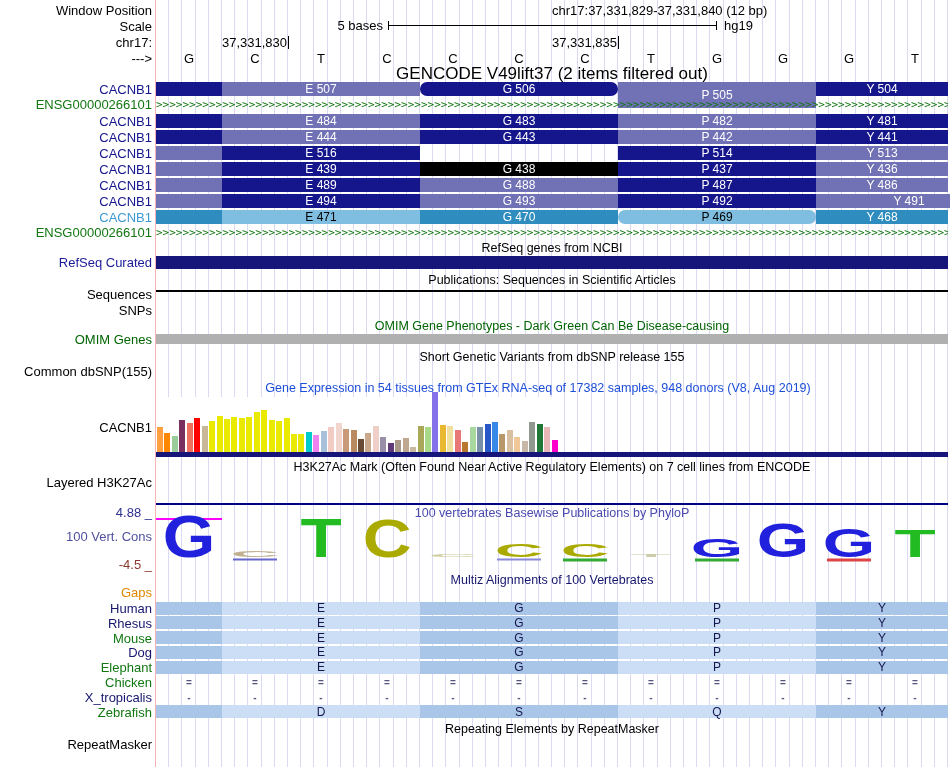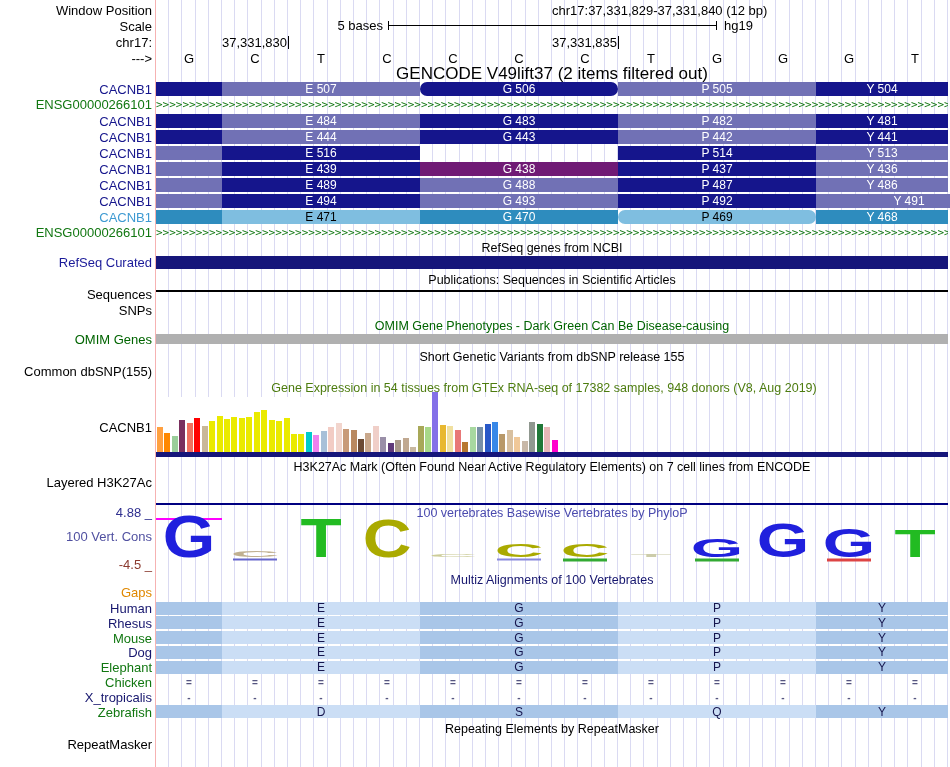--- a/index.html
+++ b/index.html
@@ -42,23 +42,23 @@
       <span style="position: absolute; right: 798px; top: 482px; transform: translateY(-50%); white-space: nowrap; color: rgb(0, 0, 0); text-align: right;">Layered H3K27Ac</span>
       <span style="position: absolute; right: 798px; top: 512px; transform: translateY(-50%); white-space: nowrap; color: rgb(47, 47, 143); text-align: right;">4.88 _</span>
       <span style="position: absolute; right: 798px; top: 536px; transform: translateY(-50%); white-space: nowrap; color: rgb(80, 80, 160); text-align: right;">100 Vert. Cons</span>
       <span style="position: absolute; right: 798px; top: 564px; transform: translateY(-50%); white-space: nowrap; color: rgb(139, 58, 47); text-align: right;">-4.5 _</span>
       <span style="position: absolute; right: 798px; top: 744px; transform: translateY(-50%); white-space: nowrap; color: rgb(0, 0, 0); text-align: right;">RepeatMasker</span>
       <div style="position: absolute; left: 156px; top: 74px; width: 792px; text-align: center; transform: translateY(-50%); white-space: nowrap; font-size: 17px; color: rgb(0, 0, 0);">GENCODE V49lift37 (2 items filtered out)</div>
       <div style="position: absolute; left: 156px; top: 248px; width: 792px; text-align: center; transform: translateY(-50%); white-space: nowrap; font-size: 12.5px; color: rgb(0, 0, 0);">RefSeq genes from NCBI</div>
       <div style="position: absolute; left: 156px; top: 280px; width: 792px; text-align: center; transform: translateY(-50%); white-space: nowrap; font-size: 12.5px; color: rgb(0, 0, 0);">Publications: Sequences in Scientific Articles</div>
       <div style="position: absolute; left: 156px; top: 326px; width: 792px; text-align: center; transform: translateY(-50%); white-space: nowrap; font-size: 12.5px; color: rgb(0, 100, 0);">OMIM Gene Phenotypes - Dark Green Can Be Disease-causing</div>
       <div style="position: absolute; left: 156px; top: 357px; width: 792px; text-align: center; transform: translateY(-50%); white-space: nowrap; font-size: 12.5px; color: rgb(0, 0, 0);">Short Genetic Variants from dbSNP release 155</div>
-      <div style="position: absolute; left: 148px; top: 388px; width: 792px; text-align: center; transform: translateY(-50%); white-space: nowrap; font-size: 12.5px; color: #4d7c0f;">Gene Expression in 54 tissues from GTEx RNA-seq of 17382 samples, 948 donors (V8, Aug 2019)</div>
+      <div style="position: absolute; left: 142px; top: 388px; width: 792px; text-align: center; transform: translateY(-50%); white-space: nowrap; font-size: 12.5px; color: #1d4ed8;">Gene Expression in 54 tissues from GTEx RNA-seq of 17382 samples, 948 donors (V8, Aug 2019)</div>
       <div style="position: absolute; left: 156px; top: 467px; width: 792px; text-align: center; transform: translateY(-50%); white-space: nowrap; font-size: 12.5px; color: rgb(0, 0, 0);">H3K27Ac Mark (Often Found Near Active Regulatory Elements) on 7 cell lines from ENCODE</div>
-      <div style="position: absolute; left: 156px; top: 513px; width: 792px; text-align: center; transform: translateY(-50%); white-space: nowrap; font-size: 12.5px; color: rgb(74, 74, 174);">100 vertebrates Basewise Vertebrates by PhyloP</div>
+      <div style="position: absolute; left: 156px; top: 513px; width: 792px; text-align: center; transform: translateY(-50%); white-space: nowrap; font-size: 12.5px; color: rgb(74, 74, 174);">100 vertebrates Basewise Publications by PhyloP</div>
       <div style="position: absolute; left: 156px; top: 580px; width: 792px; text-align: center; transform: translateY(-50%); white-space: nowrap; font-size: 12.5px; color: rgb(22, 22, 110);">Multiz Alignments of 100 Vertebrates</div>
       <div style="position: absolute; left: 156px; top: 729px; width: 792px; text-align: center; transform: translateY(-50%); white-space: nowrap; font-size: 12.5px; color: rgb(0, 0, 0);">Repeating Elements by RepeatMasker</div>
       <div style="position: absolute; left: 288px; top: 36px; width: 1px; height: 13px; background: rgb(0, 0, 0);"></div>
       <span style="position: absolute; right: 663px; top: 42px; transform: translateY(-50%); white-space: nowrap;">37,331,830</span>
       <div style="position: absolute; left: 618px; top: 36px; width: 1px; height: 13px; background: rgb(0, 0, 0);"></div>
       <span style="position: absolute; right: 333px; top: 42px; transform: translateY(-50%); white-space: nowrap;">37,331,835</span>
       <span style="position: absolute; left: 189px; top: 58px; transform: translate(-50%, -50%); font-size: 13px;">G</span>
       <span style="position: absolute; left: 255px; top: 58px; transform: translate(-50%, -50%); font-size: 13px;">C</span>
       <span style="position: absolute; left: 321px; top: 58px; transform: translate(-50%, -50%); font-size: 13px;">T</span>
       <span style="position: absolute; left: 387px; top: 58px; transform: translate(-50%, -50%); font-size: 13px;">C</span>
@@ -67,21 +67,21 @@
       <span style="position: absolute; left: 585px; top: 58px; transform: translate(-50%, -50%); font-size: 13px;">C</span>
       <span style="position: absolute; left: 651px; top: 58px; transform: translate(-50%, -50%); font-size: 13px;">T</span>
       <span style="position: absolute; left: 717px; top: 58px; transform: translate(-50%, -50%); font-size: 13px;">G</span>
       <span style="position: absolute; left: 783px; top: 58px; transform: translate(-50%, -50%); font-size: 13px;">G</span>
       <span style="position: absolute; left: 849px; top: 58px; transform: translate(-50%, -50%); font-size: 13px;">G</span>
       <span style="position: absolute; left: 915px; top: 58px; transform: translate(-50%, -50%); font-size: 13px;">T</span>
       <span style="position: absolute; right: 798px; top: 89px; transform: translateY(-50%); white-space: nowrap; color: rgb(21, 21, 140);">CACNB1</span>
       <div style="position: absolute; left: 156px; top: 82px; width: 66px; height: 14px; background: rgb(21, 21, 140); display: flex; align-items: center; justify-content: center; font-size: 12px;"></div>
       <div style="position: absolute; left: 222px; top: 82px; width: 198px; height: 14px; background: rgb(113, 113, 181); display: flex; align-items: center; justify-content: center; font-size: 12px; color: rgb(255, 255, 255);">E 507</div>
       <div style="position: absolute; left: 420px; top: 82px; width: 198px; height: 14px; background: rgb(21, 21, 140); display: flex; align-items: center; justify-content: center; font-size: 12px; color: rgb(255, 255, 255); border-radius: 7px;">G 506</div>
-      <div style="position: absolute; left: 618px; top: 82px; width: 198px; height: 14px; background: rgb(113, 113, 181); display: flex; align-items: center; justify-content: center; font-size: 12px; color: rgb(255, 255, 255);">P 505</div>
+      <div style="position: absolute; left: 618px; top: 82px; width: 198px; height: 26px; background: rgb(113, 113, 181); display: flex; align-items: center; justify-content: center; font-size: 12px; color: rgb(255, 255, 255);">P 505</div>
       <div style="position: absolute; left: 816px; top: 82px; width: 132px; height: 14px; background: rgb(21, 21, 140); display: flex; align-items: center; justify-content: center; font-size: 12px; color: rgb(255, 255, 255);">Y 504</div>
       <span style="position: absolute; right: 798px; top: 104px; transform: translateY(-50%); white-space: nowrap; color: rgb(17, 119, 17);">ENSG00000266101</span>
       <div style="position: absolute; left: 156px; top: 99px; width: 792px; height: 11px; overflow: hidden; white-space: nowrap; font-family: &quot;DejaVu Sans Mono&quot;, &quot;Liberation Mono&quot;, monospace; font-size: 11px; line-height: 11px; color: rgb(17, 119, 17);">&gt;&gt;&gt;&gt;&gt;&gt;&gt;&gt;&gt;&gt;&gt;&gt;&gt;&gt;&gt;&gt;&gt;&gt;&gt;&gt;&gt;&gt;&gt;&gt;&gt;&gt;&gt;&gt;&gt;&gt;&gt;&gt;&gt;&gt;&gt;&gt;&gt;&gt;&gt;&gt;&gt;&gt;&gt;&gt;&gt;&gt;&gt;&gt;&gt;&gt;&gt;&gt;&gt;&gt;&gt;&gt;&gt;&gt;&gt;&gt;&gt;&gt;&gt;&gt;&gt;&gt;&gt;&gt;&gt;&gt;&gt;&gt;&gt;&gt;&gt;&gt;&gt;&gt;&gt;&gt;&gt;&gt;&gt;&gt;&gt;&gt;&gt;&gt;&gt;&gt;&gt;&gt;&gt;&gt;&gt;&gt;&gt;&gt;&gt;&gt;&gt;&gt;&gt;&gt;&gt;&gt;&gt;&gt;&gt;&gt;&gt;&gt;&gt;&gt;&gt;&gt;&gt;&gt;&gt;&gt;</div>
       <span style="position: absolute; right: 798px; top: 121px; transform: translateY(-50%); white-space: nowrap; color: rgb(21, 21, 140);">CACNB1</span>
       <div style="position: absolute; left: 156px; top: 114px; width: 66px; height: 14px; background: rgb(21, 21, 140); display: flex; align-items: center; justify-content: center; font-size: 12px;"></div>
       <div style="position: absolute; left: 222px; top: 114px; width: 198px; height: 14px; background: rgb(113, 113, 181); display: flex; align-items: center; justify-content: center; font-size: 12px; color: rgb(255, 255, 255);">E 484</div>
       <div style="position: absolute; left: 420px; top: 114px; width: 198px; height: 14px; background: rgb(21, 21, 140); display: flex; align-items: center; justify-content: center; font-size: 12px; color: rgb(255, 255, 255);">G 483</div>
       <div style="position: absolute; left: 618px; top: 114px; width: 198px; height: 14px; background: rgb(113, 113, 181); display: flex; align-items: center; justify-content: center; font-size: 12px; color: rgb(255, 255, 255);">P 482</div>
       <div style="position: absolute; left: 816px; top: 114px; width: 132px; height: 14px; background: rgb(21, 21, 140); display: flex; align-items: center; justify-content: center; font-size: 12px; color: rgb(255, 255, 255);">Y 481</div>
       <span style="position: absolute; right: 798px; top: 137px; transform: translateY(-50%); white-space: nowrap; color: rgb(21, 21, 140);">CACNB1</span>
@@ -92,21 +92,21 @@
       <div style="position: absolute; left: 816px; top: 130px; width: 132px; height: 14px; background: rgb(21, 21, 140); display: flex; align-items: center; justify-content: center; font-size: 12px; color: rgb(255, 255, 255);">Y 441</div>
       <span style="position: absolute; right: 798px; top: 153px; transform: translateY(-50%); white-space: nowrap; color: rgb(21, 21, 140);">CACNB1</span>
       <div style="position: absolute; left: 156px; top: 146px; width: 66px; height: 14px; background: rgb(113, 113, 181); display: flex; align-items: center; justify-content: center; font-size: 12px;"></div>
       <div style="position: absolute; left: 222px; top: 146px; width: 198px; height: 14px; background: rgb(21, 21, 140); display: flex; align-items: center; justify-content: center; font-size: 12px; color: rgb(255, 255, 255);">E 516</div>
       <div style="position: absolute; left: 420px; top: 146px; width: 198px; height: 14px; background: rgb(113, 113, 181); display: flex; align-items: center; justify-content: center; font-size: 12px; color: rgb(255, 255, 255); margin-top: 32px;">G 515</div>
       <div style="position: absolute; left: 618px; top: 146px; width: 198px; height: 14px; background: rgb(21, 21, 140); display: flex; align-items: center; justify-content: center; font-size: 12px; color: rgb(255, 255, 255);">P 514</div>
       <div style="position: absolute; left: 816px; top: 146px; width: 132px; height: 14px; background: rgb(113, 113, 181); display: flex; align-items: center; justify-content: center; font-size: 12px; color: rgb(255, 255, 255);">Y 513</div>
       <span style="position: absolute; right: 798px; top: 169px; transform: translateY(-50%); white-space: nowrap; color: rgb(21, 21, 140);">CACNB1</span>
       <div style="position: absolute; left: 156px; top: 162px; width: 66px; height: 14px; background: rgb(113, 113, 181); display: flex; align-items: center; justify-content: center; font-size: 12px;"></div>
       <div style="position: absolute; left: 222px; top: 162px; width: 198px; height: 14px; background: rgb(21, 21, 140); display: flex; align-items: center; justify-content: center; font-size: 12px; color: rgb(255, 255, 255);">E 439</div>
-      <div style="position: absolute; left: 420px; top: 162px; width: 198px; height: 14px; background: #701a75; display: flex; align-items: center; justify-content: center; font-size: 12px; color: rgb(255, 255, 255);">G 438</div>
+      <div style="position: absolute; left: 420px; top: 162px; width: 198px; height: 14px; background: #000000; display: flex; align-items: center; justify-content: center; font-size: 12px; color: rgb(255, 255, 255);">G 438</div>
       <div style="position: absolute; left: 618px; top: 162px; width: 198px; height: 14px; background: rgb(21, 21, 140); display: flex; align-items: center; justify-content: center; font-size: 12px; color: rgb(255, 255, 255);">P 437</div>
       <div style="position: absolute; left: 816px; top: 162px; width: 132px; height: 14px; background: rgb(113, 113, 181); display: flex; align-items: center; justify-content: center; font-size: 12px; color: rgb(255, 255, 255);">Y 436</div>
       <span style="position: absolute; right: 798px; top: 185px; transform: translateY(-50%); white-space: nowrap; color: rgb(21, 21, 140);">CACNB1</span>
       <div style="position: absolute; left: 156px; top: 178px; width: 66px; height: 14px; background: rgb(113, 113, 181); display: flex; align-items: center; justify-content: center; font-size: 12px;"></div>
       <div style="position: absolute; left: 222px; top: 178px; width: 198px; height: 14px; background: rgb(21, 21, 140); display: flex; align-items: center; justify-content: center; font-size: 12px; color: rgb(255, 255, 255);">E 489</div>
       <div style="position: absolute; left: 420px; top: 178px; width: 198px; height: 14px; background: rgb(113, 113, 181); display: flex; align-items: center; justify-content: center; font-size: 12px; color: #ffffff;">G 488</div>
       <div style="position: absolute; left: 618px; top: 178px; width: 198px; height: 14px; background: rgb(21, 21, 140); display: flex; align-items: center; justify-content: center; font-size: 12px; color: rgb(255, 255, 255);">P 487</div>
       <div style="position: absolute; left: 816px; top: 178px; width: 132px; height: 14px; background: rgb(113, 113, 181); display: flex; align-items: center; justify-content: center; font-size: 12px; color: rgb(255, 255, 255);">Y 486</div>
       <span style="position: absolute; right: 798px; top: 201px; transform: translateY(-50%); white-space: nowrap; color: rgb(21, 21, 140);">CACNB1</span>
       <div style="position: absolute; left: 156px; top: 194px; width: 66px; height: 14px; background: rgb(113, 113, 181); display: flex; align-items: center; justify-content: center; font-size: 12px;"></div>

